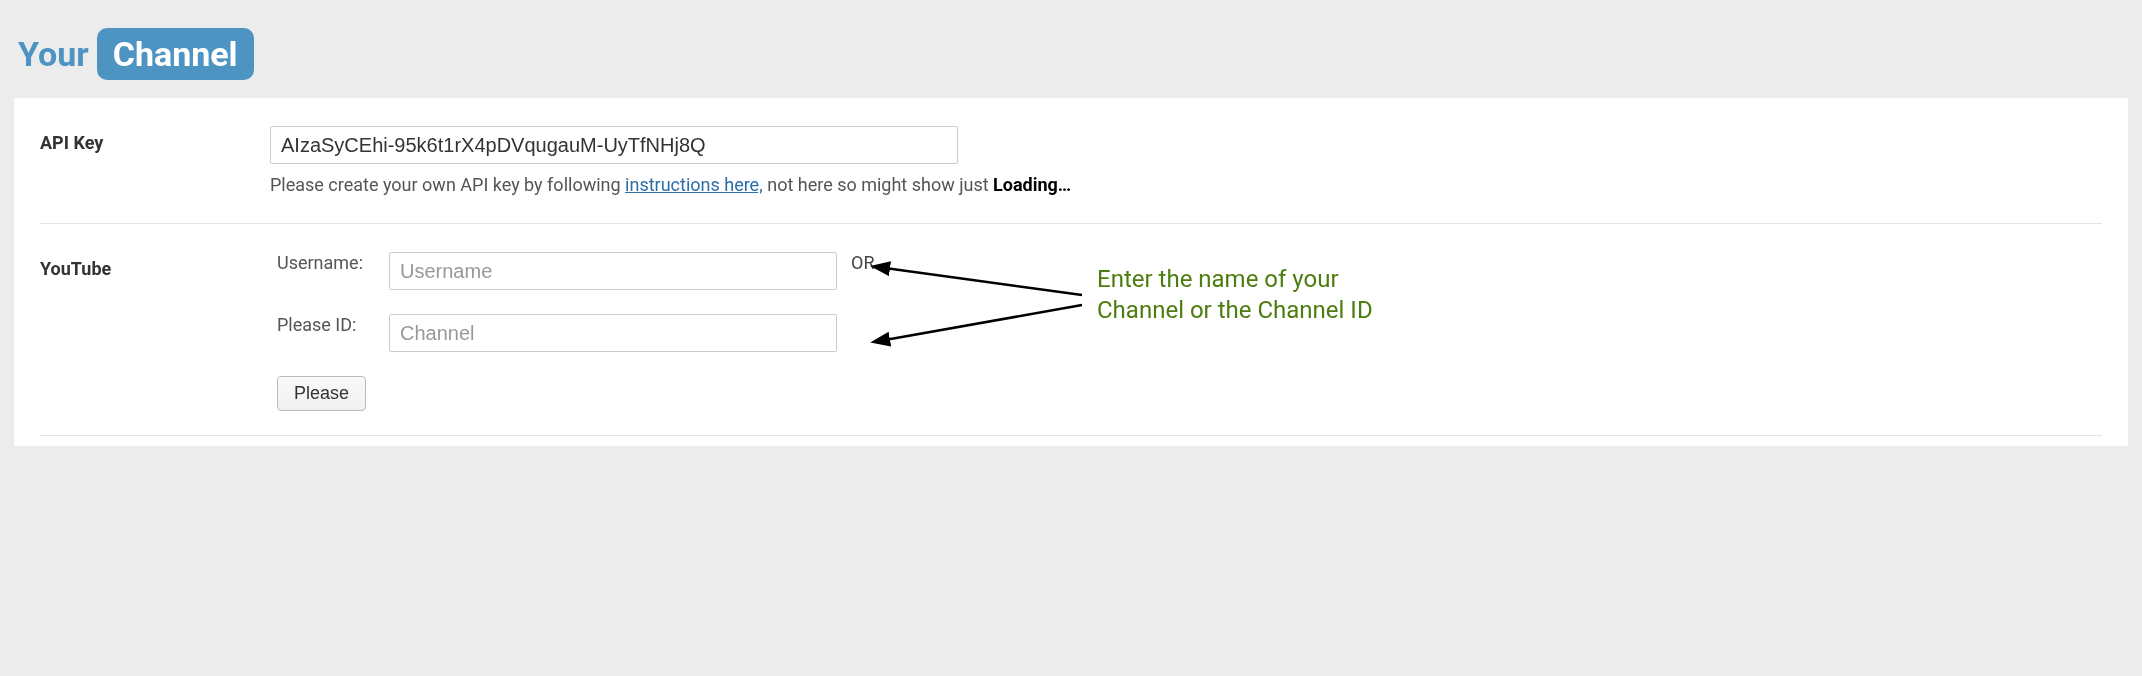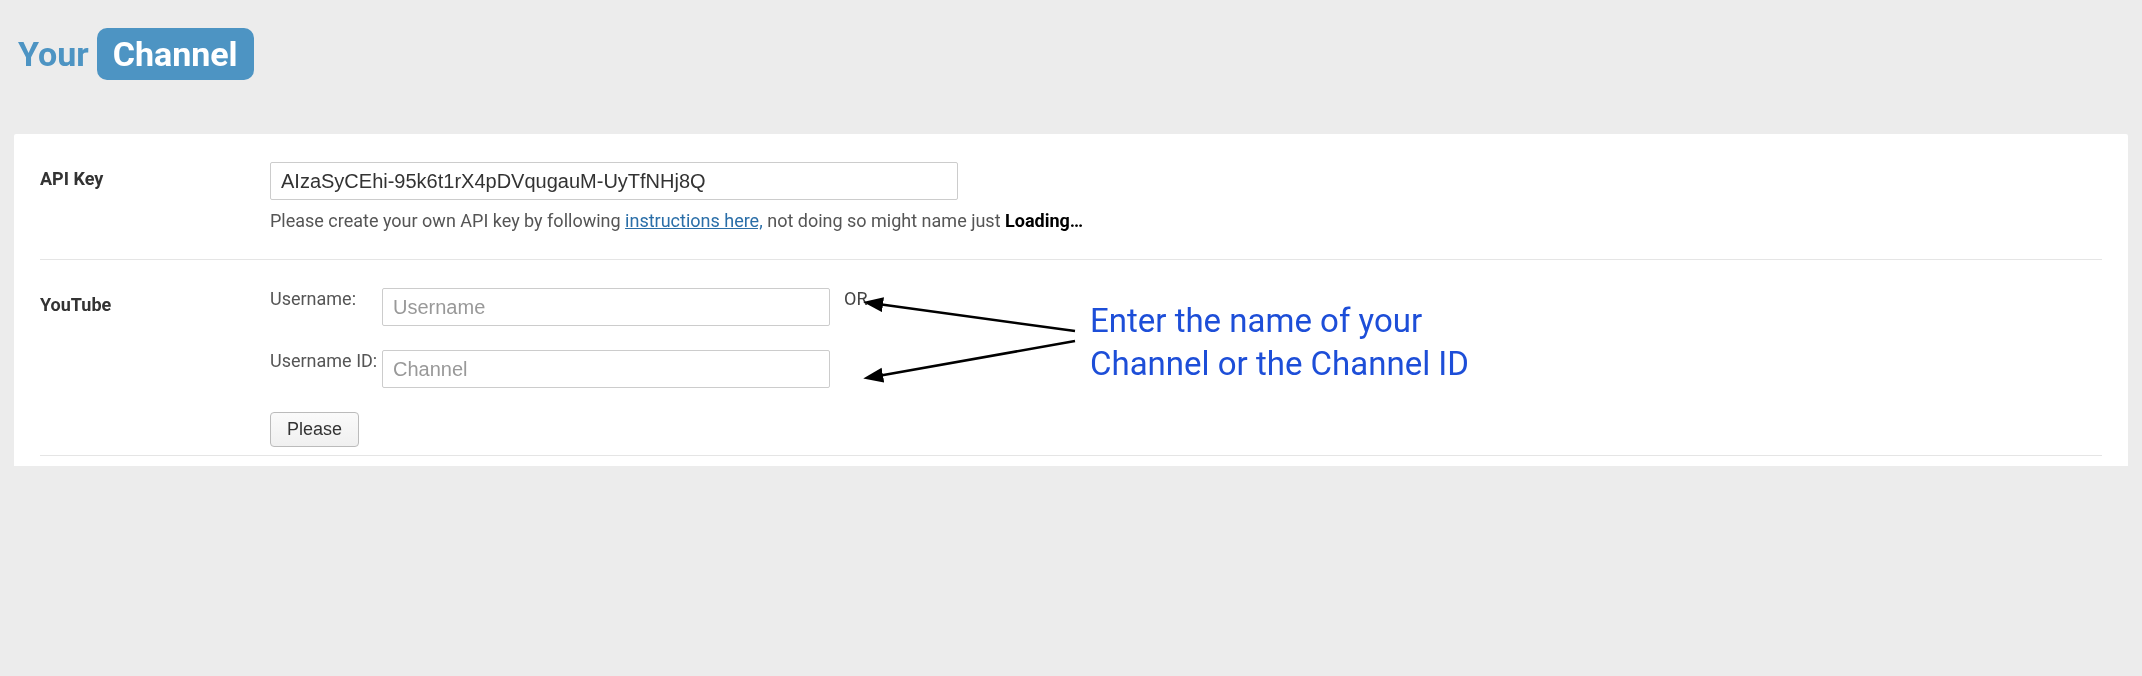--- a/index.html
+++ b/index.html
@@ -29,33 +29,33 @@
     background: #4d94c3;
     color: #fff;
     padding: 6px 16px;
     border-radius: 10px;
     font-weight: 700;
   }
   .panel {
     background: #fff;
     padding: 28px 26px 10px 26px;
     border-radius: 2px 2px 0 0;
-    margin-top: 36px;
   }
   .section {
     display: flex;
     align-items: flex-start;
     padding-bottom: 28px;
     border-bottom: 1px solid #e5e5e5;
     margin-bottom: 28px;
   }
   .section:last-child {
     border-bottom: 1px solid #e5e5e5;
     margin-bottom: 0;
-    padding-bottom: 8px;
+    padding-bottom: 24px;
+    gap: 7px;
   }
   .section-label {
     width: 230px;
     font-weight: 700;
     color: #333;
     padding-top: 6px;
     font-size: 18px;
   }
   .section-body {
     flex: 1;
@@ -123,22 +123,22 @@
     top: 12px;
     left: 820px;
     pointer-events: none;
   }
   .annotation svg {
     position: absolute;
     top: -4px;
     left: -240px;
   }
   .annotation-text {
-    font-size: 33px;
-    color: #1d4ed8;
+    font-size: 24px;
+    color: #4d7c0f;
     line-height: 1.3;
     white-space: pre-line;
   }
 </style>
 </head>
 <body>
 
 <div class="page">
   <div class="logo">
     <span class="left">Your</span>
@@ -147,38 +147,38 @@
 
   <div class="panel">
 
     <div class="section">
       <div class="section-label">API Key</div>
       <div class="section-body">
         <input type="text" class="api-input" value="AIzaSyCEhi-95k6t1rX4pDVqugauM-UyTfNHj8Q" style="">
         <div class="help-line">
           <span>Please create your own API key by following </span>
           <a href="#">instructions here,</a>
-          <span> not doing so might name just </span>
+          <span> not here so might show just </span>
           <strong>Loading…</strong>
         </div>
       </div>
     </div>
 
     <div class="section">
       <div class="section-label">YouTube</div>
       <div class="section-body">
 
         <div class="field-row">
           <span class="fld-label">Username:</span>
           <input type="text" placeholder="Username" style="">
           <span class="or-text">OR</span>
         </div>
 
         <div class="field-row">
-          <span class="fld-label">Username ID:</span>
+          <span class="fld-label">Please ID:</span>
           <input type="text" placeholder="Channel" style="">
         </div>
 
         <button class="check">Please</button>
 
         
         <div class="annotation">
           <svg width="240" height="120">
             <defs>
               <marker id="ah" markerWidth="10" markerHeight="10" refX="2" refY="3" orient="auto">

